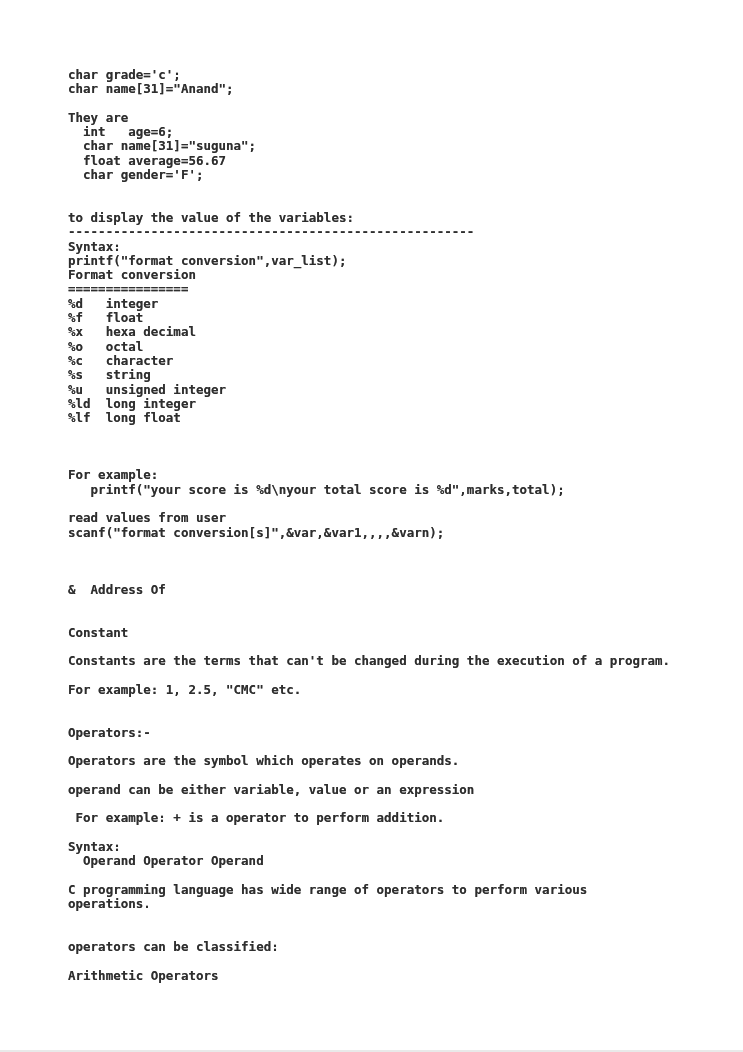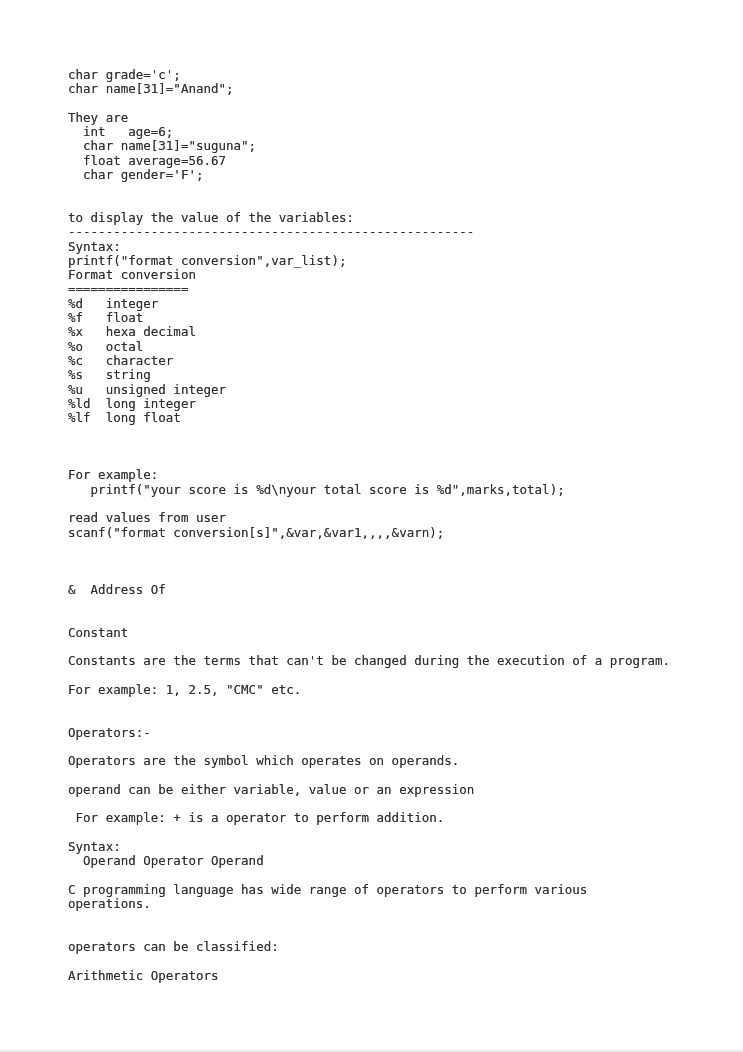--- a/index.html
+++ b/index.html
@@ -29,20 +29,21 @@
     margin: 0;
     padding: 0;
     font-family: "DejaVu Sans Mono", monospace;
     font-size: 12.5px;
     line-height: 14.3px;
     color: var(--text-color, #2e2e2e);
     white-space: pre;
     letter-spacing: 0;
     
     text-shadow: 0 0 0.4px rgba(40,40,40,0.55);
+    font-weight: bold;
   }
   .bottom-edge {
     position: absolute;
     left: 0;
     bottom: 0;
     width: 743px;
     height: 2px;
     background: var(--edge-color, #e9e9e9);
   }
 </style>

